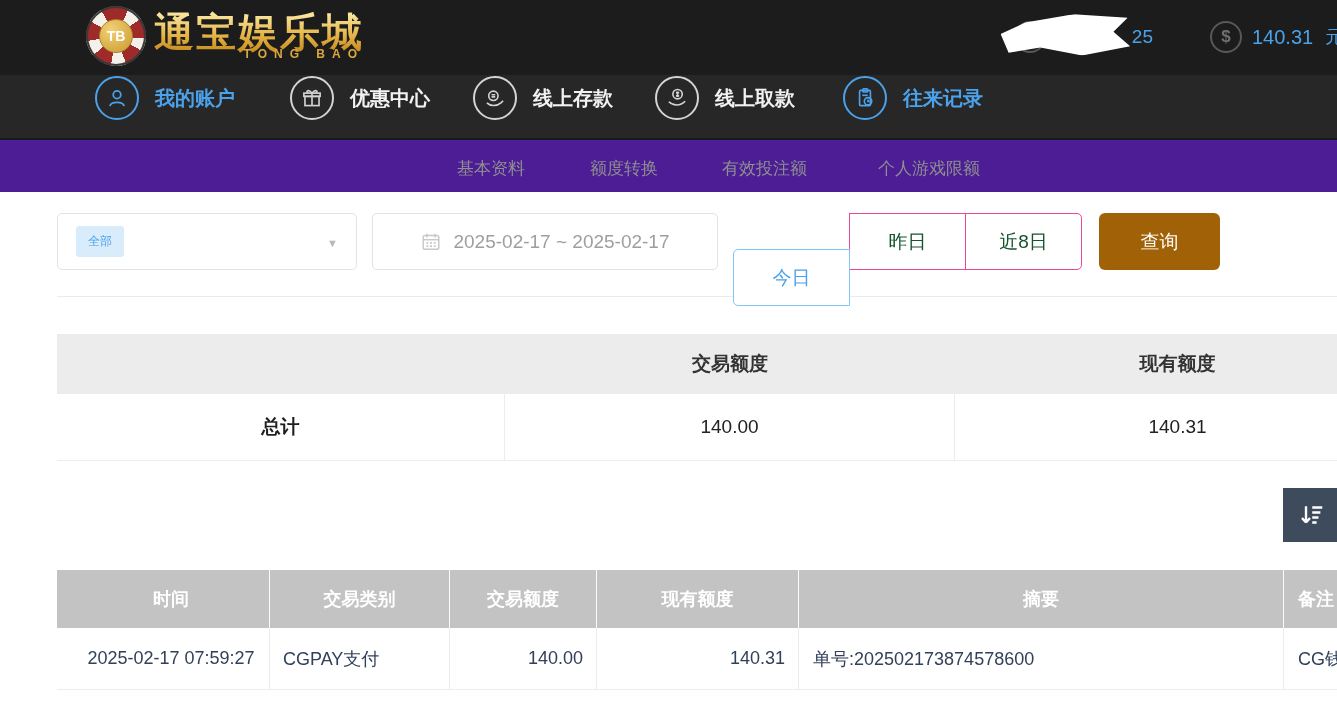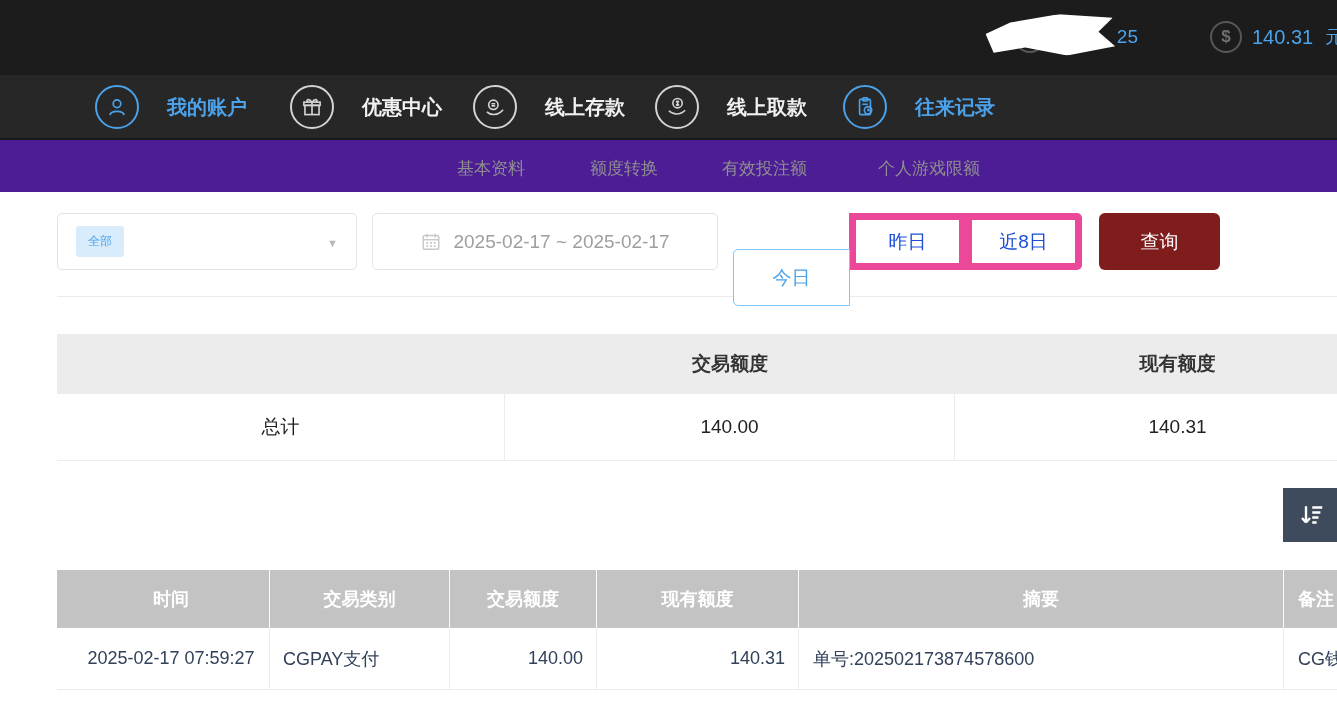--- a/index.html
+++ b/index.html
@@ -23,40 +23,40 @@
     color:#fff; font-size:14px; font-weight:bold; display:flex; align-items:center; justify-content:center;
     border:1px solid #a87f23;
   }
   .logo-text { display:flex; flex-direction:column; align-items:flex-end; }
   .logo-cn {
     font-family:"DejaVu Serif","Liberation Serif",serif; font-weight:bold; font-size:40px; line-height:42px;
     background:linear-gradient(#f8e49a 10%, #e7b64a 55%, #c98e22 95%);
     -webkit-background-clip:text; background-clip:text; color:transparent; letter-spacing:2px;
   }
   .logo-en { font-size:12px; font-weight:bold; color:#d9a83d; letter-spacing:7px; margin-top:-6px; }
-  .account { position:absolute; left:1014px; top:21px; display:flex; align-items:center; gap:0; cursor:pointer; }
+  .account { position:absolute; left:1014px; top:21px; display:flex; align-items:center; gap:15px; cursor:pointer; }
   .round-icon {
     width:32px; height:32px; border:2px solid #585858; border-radius:50%;
     display:flex; align-items:center; justify-content:center; color:#6f6f6f; flex:0 0 auto;
   }
   .username { position:relative; width:92px; height:32px; }
   .username .suffix { position:absolute; right:0; top:5px; color:#4ba2ea; font-size:19px; }
   .scribble {
     position:absolute; left:-60px; top:-6px; width:128px; height:42px; background:#ffffff;
     clip-path:polygon(0 32%, 20% 10%, 58% 0, 100% 20%, 88% 50%, 100% 88%, 62% 100%, 30% 72%, 5% 78%);
     transform:rotate(-5deg);
   }
   .balance { position:absolute; left:1210px; top:21px; display:flex; align-items:center; gap:10px; cursor:pointer; }
   .balance .amount { color:#4ba2ea; font-size:20px; white-space:nowrap; }
   .balance .cur { color:#4ba2ea; font-size:18px; margin-left:2px; }
   .dollar-glyph { font-size:17px; font-weight:bold; }
 
   
   .mainnav { position:absolute; left:0; top:75px; width:100%; height:63px; background:#272727; }
-  .nav-item { position:absolute; top:10px; display:flex; align-items:center; gap:28px; cursor:pointer; }
+  .nav-item { position:absolute; top:1px; display:flex; align-items:center; gap:16px; cursor:pointer; }
   .nav-icon {
     width:44px; height:44px; border-radius:50%; border:2px solid #d4d4d4;
     display:flex; align-items:center; justify-content:center;
   }
   .nav-label { color:#f2f2f2; font-size:20px; font-weight:bold; white-space:nowrap; }
   .nav-item.active .nav-icon { border-color:#4ba2ea; }
   .nav-item.active .nav-label { color:#4ba2ea; }
   .nav-item svg { stroke:#d4d4d4; }
   .nav-item.active svg { stroke:#4ba2ea; }
   .badge-dot { position:absolute; right:-16px; top:-4px; width:9px; height:9px; border-radius:50%; background:#fa4b6f; }
@@ -77,49 +77,49 @@
   }
   .caret { position:absolute; right:18px; top:23px; color:#b8b8b8; font-size:11px; }
   .date-box {
     position:absolute; left:372px; top:213px; width:346px; height:57px;
     border:1px solid #e3e3e3; border-radius:5px; background:#fff;
     display:flex; align-items:center; justify-content:center; gap:11px; cursor:pointer;
   }
   .date-text { color:#9e9e9e; font-size:19px; white-space:nowrap; }
   .quick-group { position:absolute; left:733px; top:213px; display:flex; }
   .quick-btn {
-    width:117px; height:57px; background:#fff; border:7px solid #ec4899; margin-left:-1px;
-    display:flex; align-items:center; justify-content:center;
-    color:#1d4ed8; font-size:19px; cursor:pointer;
+    width:117px; height:57px; background:#fff; border:1px solid #ec4899; margin-left:-1px;
+    display:flex; align-items:center; justify-content:center;
+    color:#14532d; font-size:19px; cursor:pointer;
   }
   .quick-btn:first-child { border-radius:5px 0 0 5px; margin-left:0; }
   .quick-btn:last-child { border-radius:0 5px 5px 0; }
   .quick-btn.active { border:1px solid #7ec6f7; color:#4ba2ea; z-index:2;margin-top:36px; }
   .query-btn {
     position:absolute; left:1099px; top:213px; width:121px; height:57px;
-    background:#7f1d1d; border:none; border-radius:6px; color:#fff; font-size:19px; cursor:pointer;
+    background:#a16207; border:none; border-radius:6px; color:#fff; font-size:19px; cursor:pointer;
     display:flex; align-items:center; justify-content:center;
   }
   .rule { position:absolute; left:57px; top:296px; width:1280px; height:1px; background:#ebebeb; }
 
   
   .summary { position:absolute; left:57px; top:334px; width:1343px; }
   .summary .head { display:flex; height:60px; background:#ececec; }
   .summary .head .cell {
     display:flex; align-items:center; justify-content:center;
     color:#333; font-size:19px; font-weight:bold;
   }
   .summary .row { display:flex; height:67px; background:#fff; border-bottom:1px solid #ececec; }
   .summary .row .cell {
     display:flex; align-items:center; justify-content:center;
     color:#222; font-size:19px; border-right:1px solid #ececec;
   }
   .summary .row .cell:last-child { border-right:none; }
   .s-c1 { width:448px; } .s-c2 { width:450px; } .s-c3 { width:445px; }
-  .summary .row .s-c1 { font-weight:normal; color:#1f1f1f; }
+  .summary .row .s-c1 { font-weight:bold; color:#1f1f1f; }
 
   
   .sort-btn {
     position:absolute; left:1283px; top:488px; width:56px; height:54px;
     background:#3e4b5c; border:none; cursor:pointer;
     display:flex; align-items:center; justify-content:center;
   }
 
   
   .records { position:absolute; left:57px; top:570px; width:1443px; }
@@ -142,20 +142,29 @@
   .r-c5 { width:485px; padding-left:14px;text-align:center; }
   .r-c6 { width:216px; padding-left:14px; }
   .records .head .r-c2, .records .head .r-c3, .records .head .r-c4, .records .head .r-c5 { padding:0; justify-content:center; }
 </style>
 </head>
 <body>
 
 <div class="screen">
 
   <div class="topbar">
+    <div class="logo">
+      <div class="chip">
+        <div class="chip-inner">TB</div>
+      </div>
+      <div class="logo-text">
+        <div class="logo-cn">通宝娱乐城</div>
+        <div class="logo-en">TONG BAO</div>
+      </div>
+    </div>
 
     <div class="account">
       <span class="round-icon">
         <svg width="20" height="20" viewBox="0 0 24 24" fill="none" stroke="#585858" stroke-width="1.8">
           <circle cx="12" cy="8.5" r="3.6"></circle>
             <path d="M4.5 20 C5.5 14.5 18.5 14.5 19.5 20"></path>
         </svg>
       </span>
       <span class="username">
         <span class="suffix">25</span>

